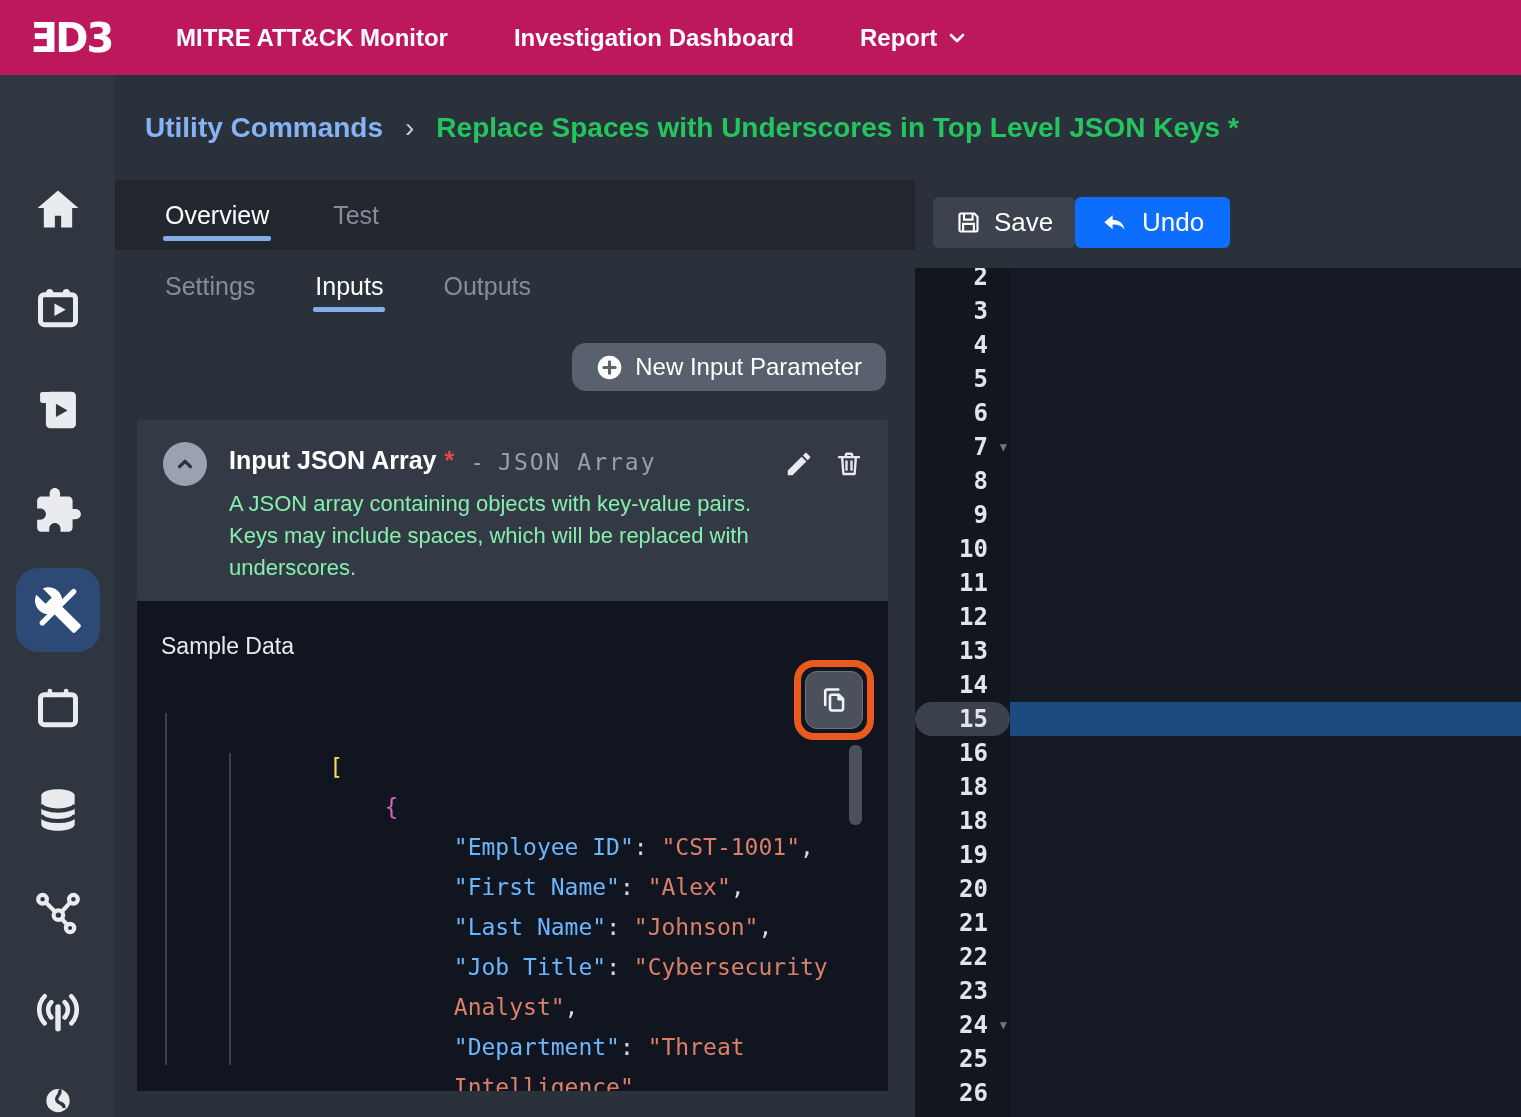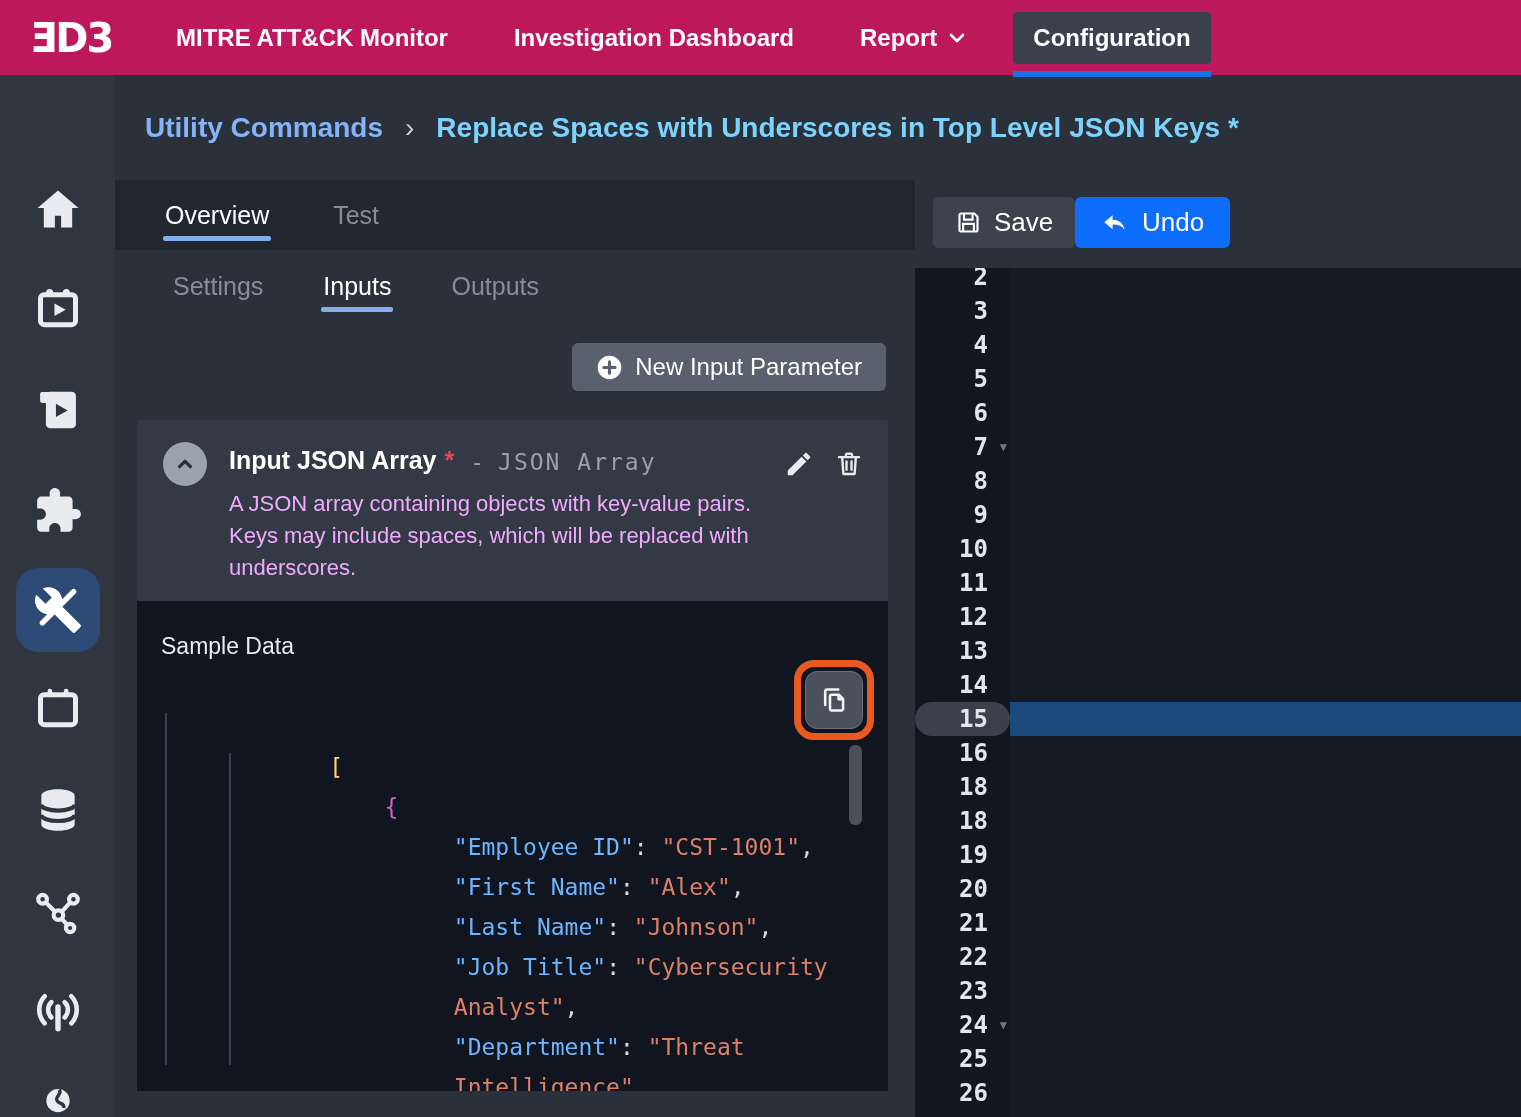--- a/index.html
+++ b/index.html
@@ -28,53 +28,53 @@
   .side-icon svg { width:50px; height:50px; }
   .side-icon.active { background:#2C4A75; }
 
   
   .content { position:absolute; left:115px; top:75px; width:1406px; height:1042px; background:#2B313B; }
 
   .breadcrumb-row { position:absolute; left:0; top:0; width:1406px; height:105px;
     display:flex; align-items:center; padding-left:30px; gap:22px; }
   .bc-parent { color:#85B3F7; font-size:28px; font-weight:700; cursor:pointer; }
   .bc-sep { color:#C9CED6; font-size:28px; font-weight:400; }
-  .bc-title { color:#7dd3fc; font-size:28px; font-weight:700; white-space:nowrap; }
+  .bc-title { color:#22c55e; font-size:28px; font-weight:700; white-space:nowrap; }
 
   
   .left-panel { position:absolute; left:0; top:105px; width:800px; height:937px; }
   .tabbar { position:absolute; left:0; top:0; width:800px; height:70px; background:#21262F;
     display:flex; align-items:center; padding-left:28px; gap:40px; }
   .tab { position:relative; font-size:25px; color:#868D99; padding:16px 2px; cursor:pointer;margin-left:20px; }
   .tab.active { color:#FFFFFF; }
   .tab.active::after { content:""; position:absolute; left:0; right:0; bottom:5px; height:5px;
     background:#85AEE8; border-radius:2px; }
-  .subtabs { position:absolute; left:8px; top:70px; width:800px; height:72px;
+  .subtabs { position:absolute; left:0; top:70px; width:800px; height:72px;
     display:flex; align-items:center; padding-left:28px; gap:36px;text-align:right; }
 
   .new-param-btn { position:absolute; right:29px; top:163px; height:48px; border:none;
     background:#59616E; color:#FFFFFF; font-size:24px; font-family:"Liberation Sans",sans-serif;
-    border-radius:6px; padding:0 24px; display:flex; align-items:center; gap:12px; cursor:pointer; }
+    border-radius:14px; padding:0 24px; display:flex; align-items:center; gap:12px; cursor:pointer; }
   .new-param-btn svg { width:27px; height:27px; }
 
   .param-card { position:absolute; left:22px; top:240px; width:751px; height:181px;
     background:#333A46; border-radius:2px; }
   .collapse-btn { position:absolute; left:26px; top:22px; width:44px; height:44px; border-radius:50%;
     background:#99A2AE; border:none; display:flex; align-items:center; justify-content:center; cursor:pointer; }
   .collapse-btn svg { width:26px; height:26px; }
   .card-title-row { position:absolute; left:92px; top:26px; display:flex; align-items:flex-end; }
   .pc-title { color:#FFFFFF; font-size:25px; font-weight:700; }
   .pc-req { color:#E5484D; font-size:25px; font-weight:700; margin-left:8px; }
   .pc-sep { color:#98A0AB; font-size:23px; margin-left:16px; font-family:"DejaVu Sans Mono",monospace; }
   .pc-type { color:#98A0AB; font-size:23px; margin-left:14px; letter-spacing:2px;
     font-family:"DejaVu Sans Mono",monospace; }
   .card-actions { position:absolute; right:22px; top:28px; display:flex; gap:16px; }
   .icon-btn { background:none; border:none; cursor:pointer; width:34px; height:34px; padding:0; }
   .icon-btn svg { width:30px; height:30px; }
-  .pc-desc { position:absolute; left:92px; top:68px; width:548px; color:#f0abfc; font-size:22px;
+  .pc-desc { position:absolute; left:92px; top:68px; width:548px; color:#86efac; font-size:22px;
     line-height:32px; }
 
   .sample-card { position:absolute; left:22px; top:421px; width:751px; height:490px;
     background:#10151F; overflow:hidden; }
   .sample-label { position:absolute; left:24px; top:32px; color:#E8EAEE; font-size:23px; }
   .jcode { position:absolute; left:26px; top:66px; width:700px;
     font-family:"DejaVu Sans Mono",monospace; font-size:23px; }
   .jline { white-space:pre; height:40px; line-height:40px; }
   .tok-y { color:#FFD75F; } .tok-m { color:#D561C9; } .tok-k { color:#6CB6FF; }
   .tok-v { color:#DD8069; } .tok-w { color:#D6DAE0; }
@@ -129,23 +129,20 @@
       <span>MITRE ATT&amp;CK Monitor</span>
     </div>
     <div class="nav-item">
       <span>Investigation Dashboard</span>
     </div>
     <div class="nav-item">
       <span>Report</span>
       <svg class="nav-chevron" viewBox="0 0 20 20">
         <polyline points="4,7 10,13 16,7" fill="none" stroke="#FFFFFF" stroke-width="2.6" stroke-linecap="round" stroke-linejoin="round"></polyline>
       </svg>
-    </div>
-    <div class="nav-item active">
-      <span>Configuration</span>
     </div>
   </header>
 
   <aside class="sidebar">
     <div class="side-icon" style="top:93px">
       <svg viewBox="0 0 24 24">
           <path d="M12 2.6 2.2 11h3v9.4h5.3v-5.6h3v5.6h5.3V11h3L12 2.6z" fill="#E9EBEF"></path>
         </svg>
     </div>
     <div class="side-icon" style="top:191px">

